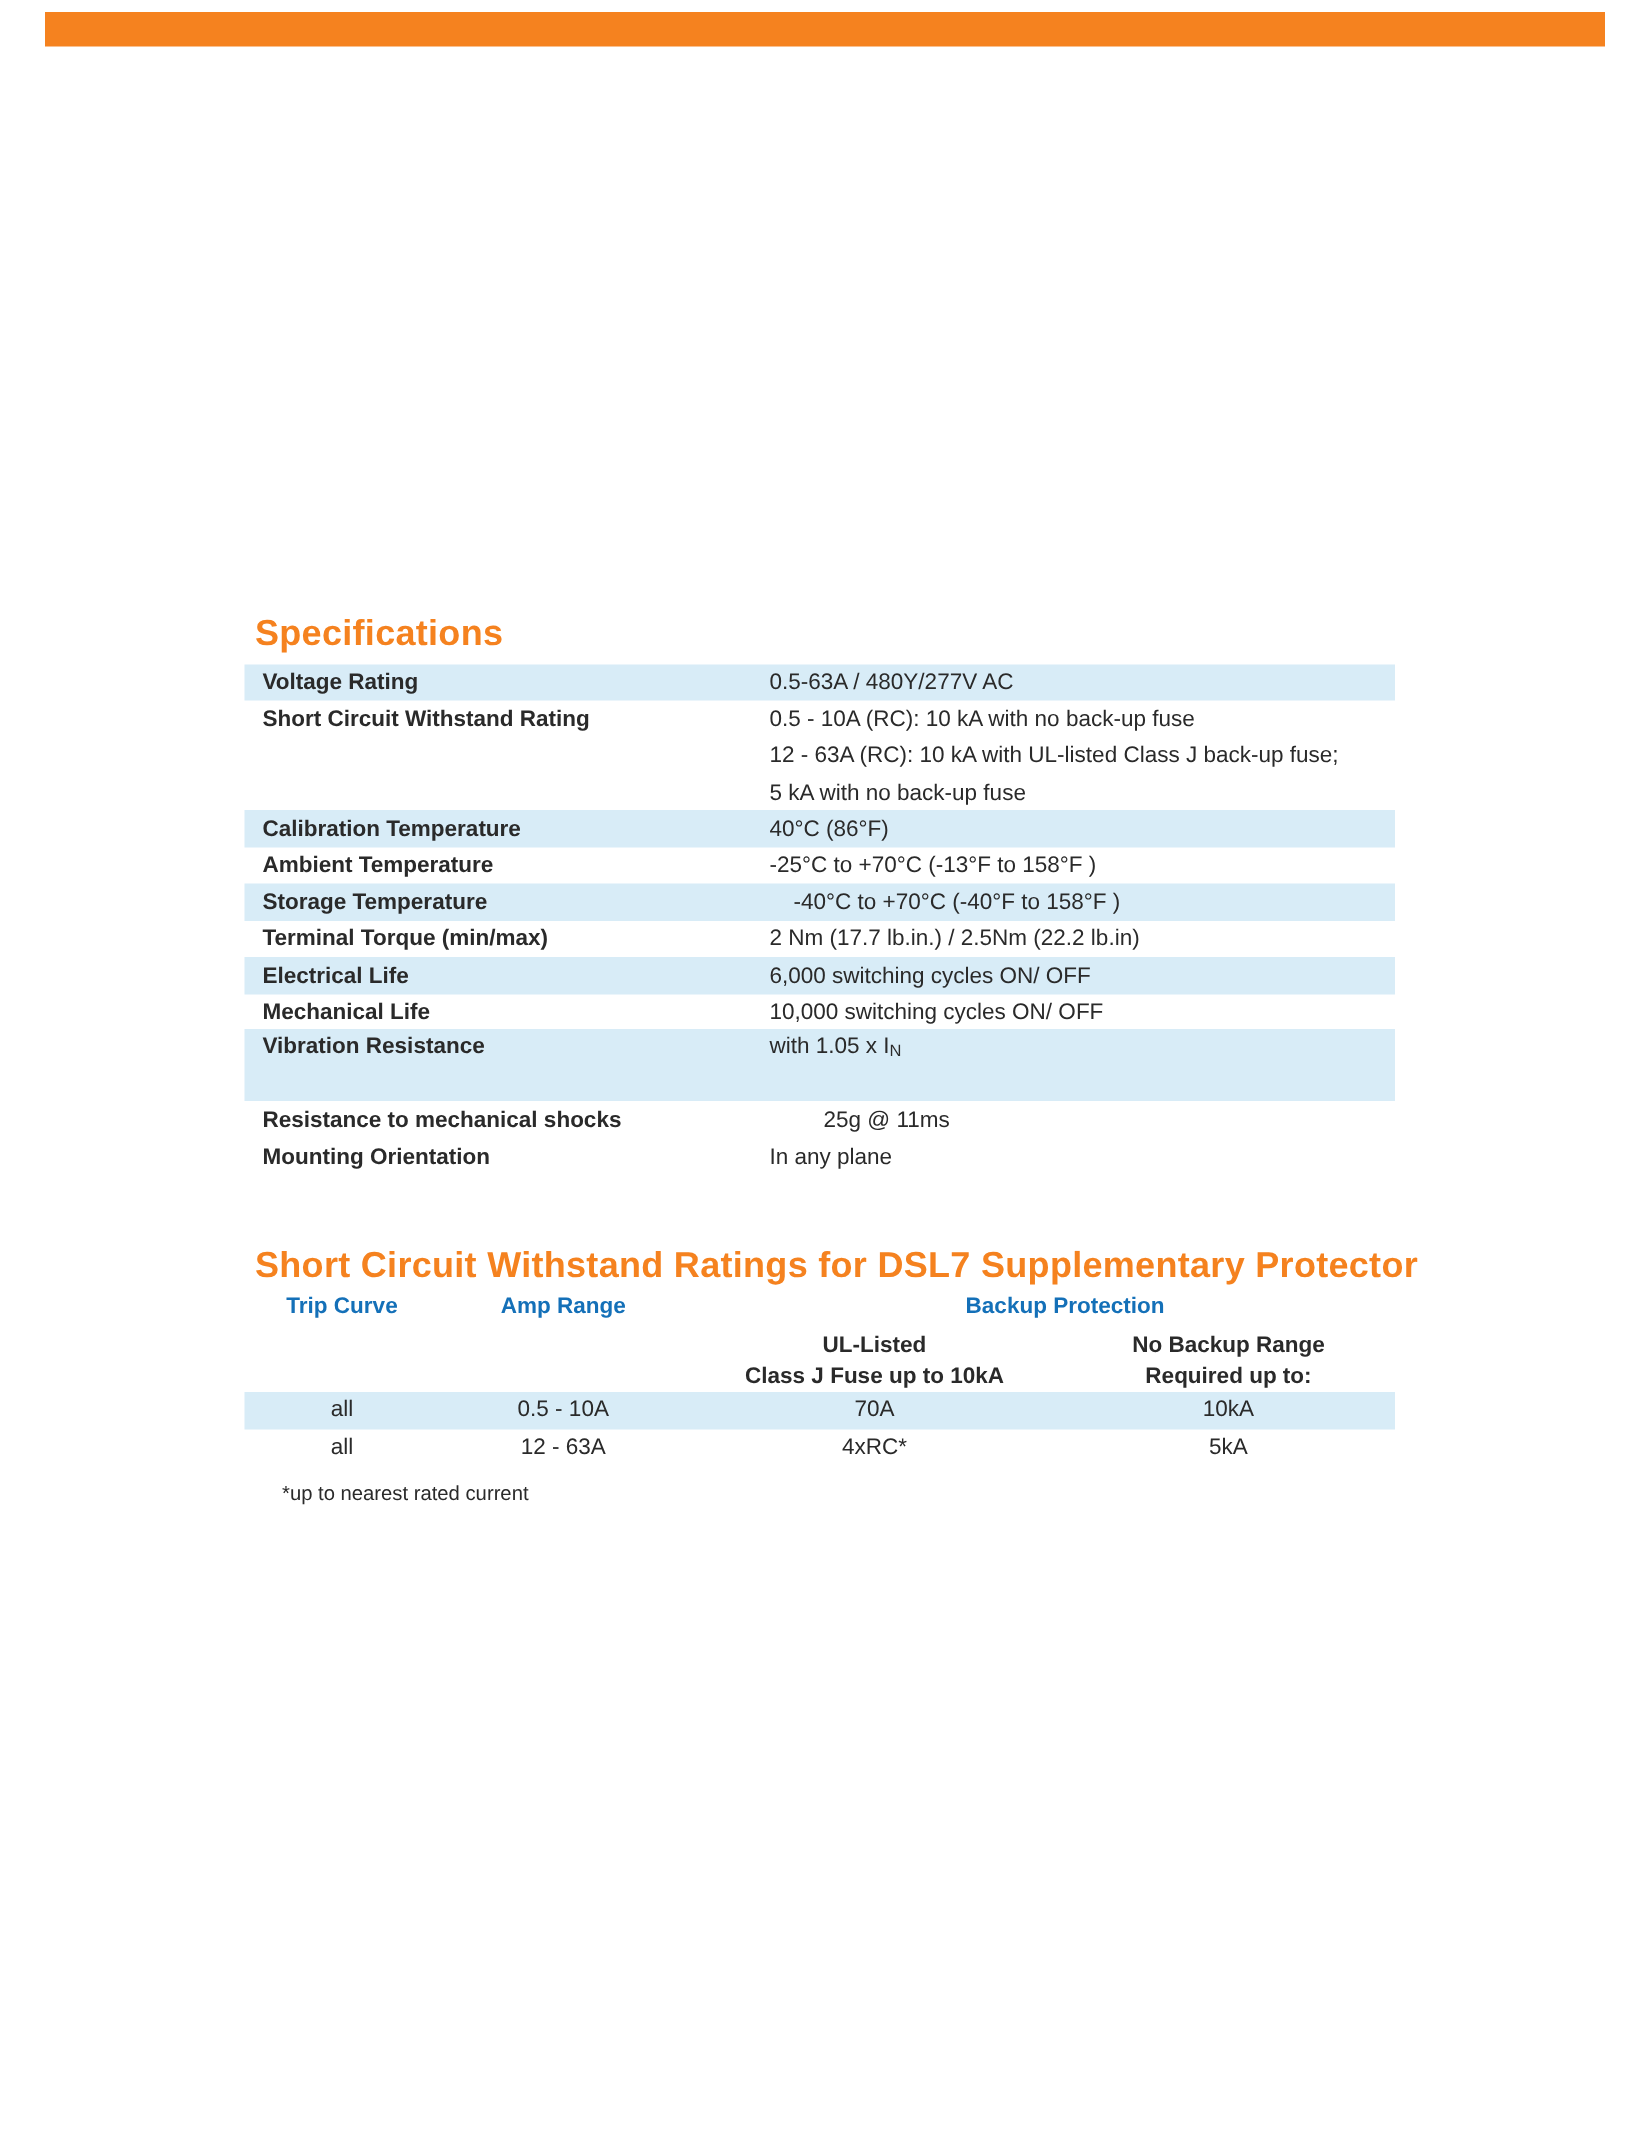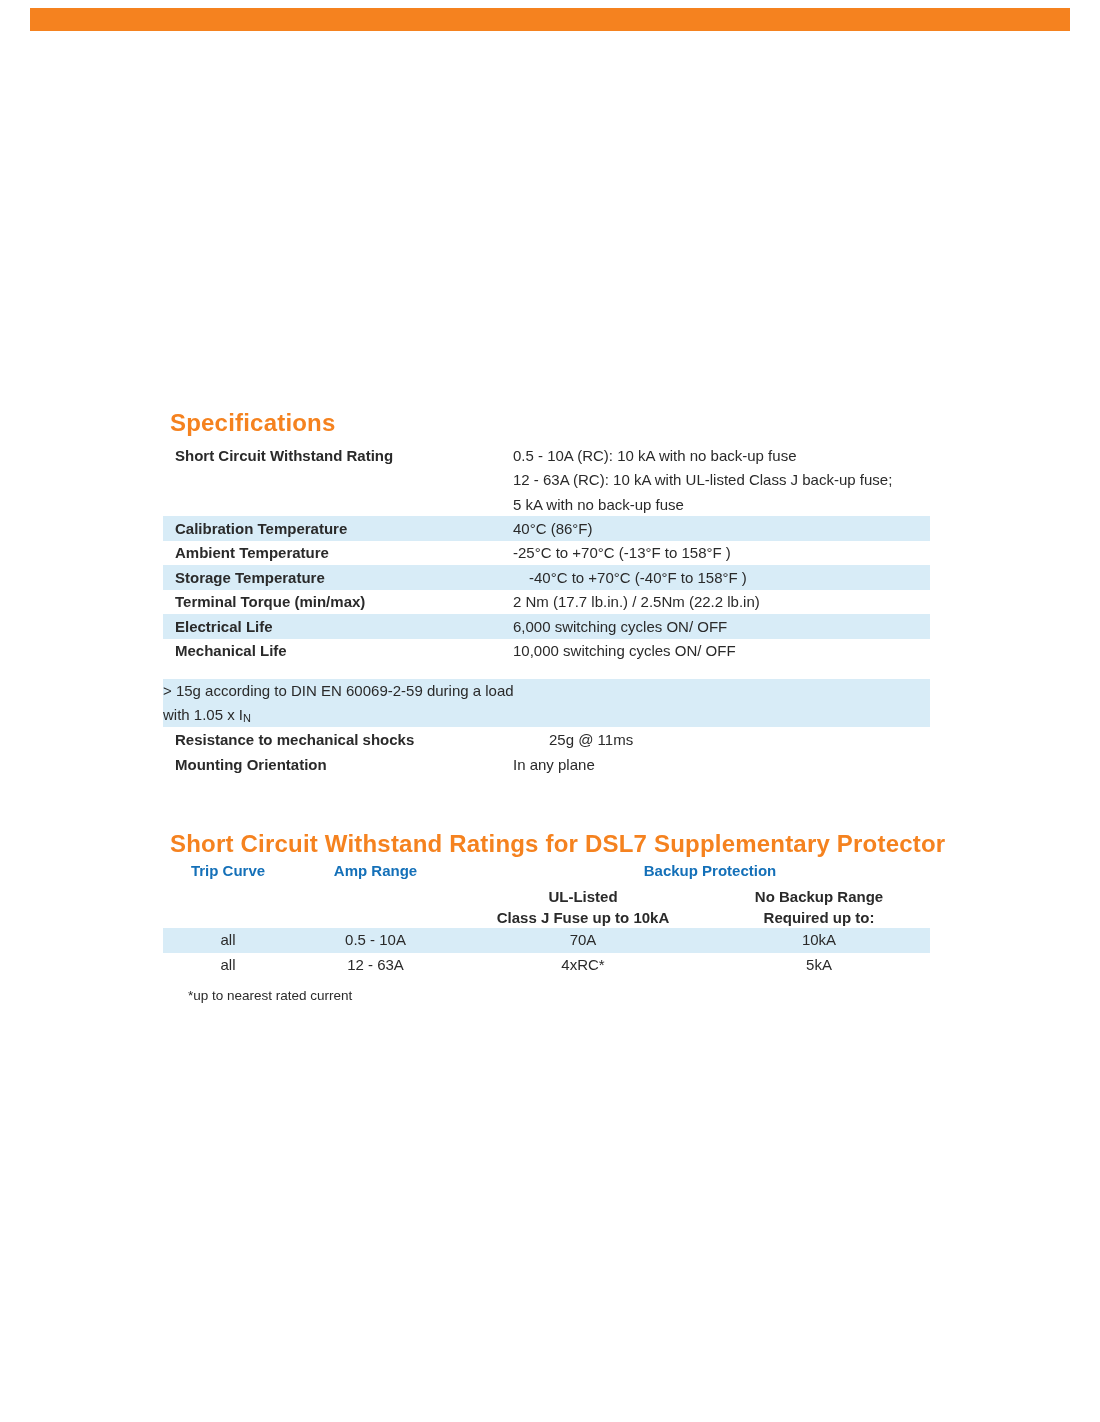--- a/index.html
+++ b/index.html
@@ -85,20 +85,26 @@
 <body>
 
 <div class="page">
 
   <div class="top-bar"></div>
 
   <h1 class="section-title" id="title-specs">Specifications</h1>
 
   <div class="spec-table">
 
+    <div class="spec-row alt" style="height:24px;line-height:24px;">
+      <div class="spec-label">Voltage Rating</div>
+      <div class="spec-value">
+        <div>0.5-63A / 480Y/277V AC</div>
+      </div>
+    </div>
 
     <div class="spec-row" style="height:73px;line-height:24.3px;padding-top:1px;box-sizing:border-box;">
       <div class="spec-label">Short Circuit Withstand Rating</div>
       <div class="spec-value">
         <div>0.5 - 10A (RC): 10 kA with no back-up fuse</div>
         <div>12 - 63A (RC): 10 kA with UL-listed Class J back-up fuse;</div>
         <div>5 kA with no back-up fuse</div>
       </div>
     </div>
 
@@ -130,30 +136,30 @@
       </div>
     </div>
 
     <div class="spec-row alt" style="height:25px;line-height:25px;">
       <div class="spec-label">Electrical Life</div>
       <div class="spec-value">
         <div>6,000 switching cycles ON/ OFF</div>
       </div>
     </div>
 
-    <div class="spec-row" style="height:40px;line-height:24px;">
+    <div class="spec-row" style="height:23px;line-height:24px;">
       <div class="spec-label">Mechanical Life</div>
       <div class="spec-value">
         <div>10,000 switching cycles ON/ OFF</div>
       </div>
     </div>
 
     <div class="spec-row alt" style="height:48px;line-height:24px;">
-      <div class="spec-value">
-        <div>&gt; 15g according to DIN EN 60069-2-59 during a load</div>
+      <div class="spec-label">Vibration Resistance</div>
+      <div class="spec-value">
         <div><span>with 1.05 x I</span><span class="sub">N</span></div>
       </div>
     </div>
 
     <div class="spec-row" style="height:25px;line-height:25px;gap:36px;">
       <div class="spec-label">Resistance to mechanical shocks</div>
       <div class="spec-value">
         <div>25g @ 11ms</div>
       </div>
     </div>

